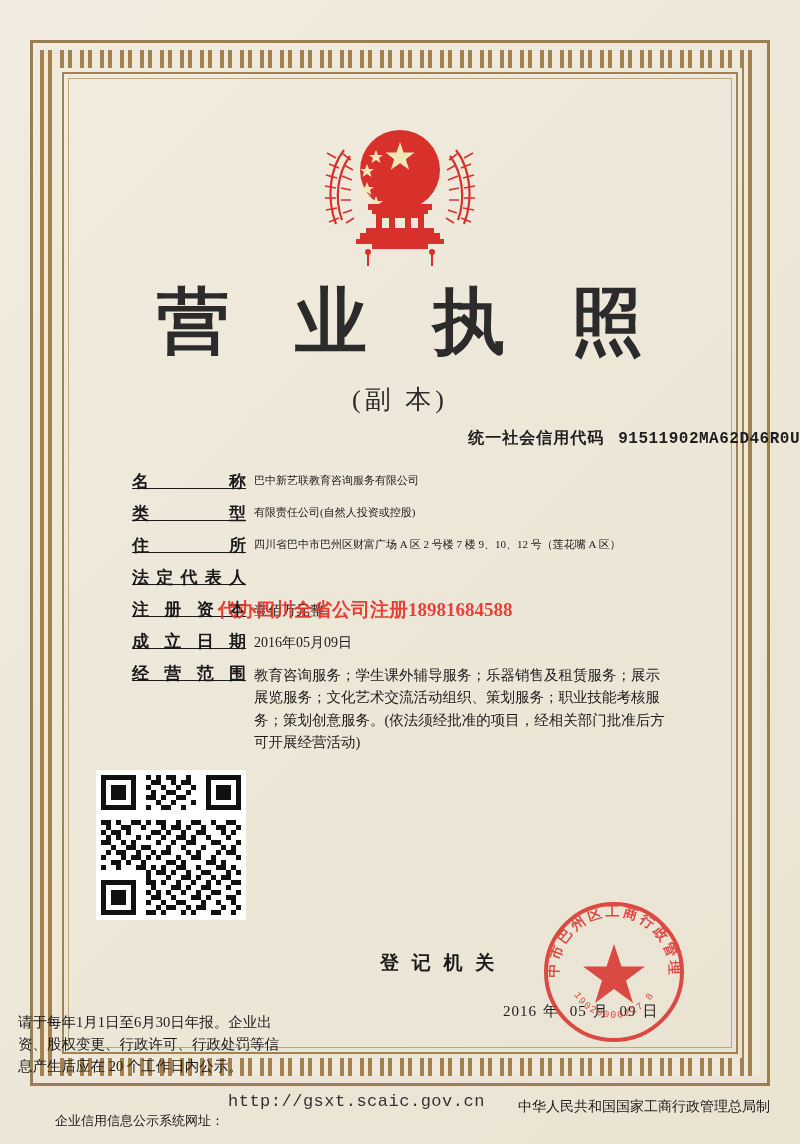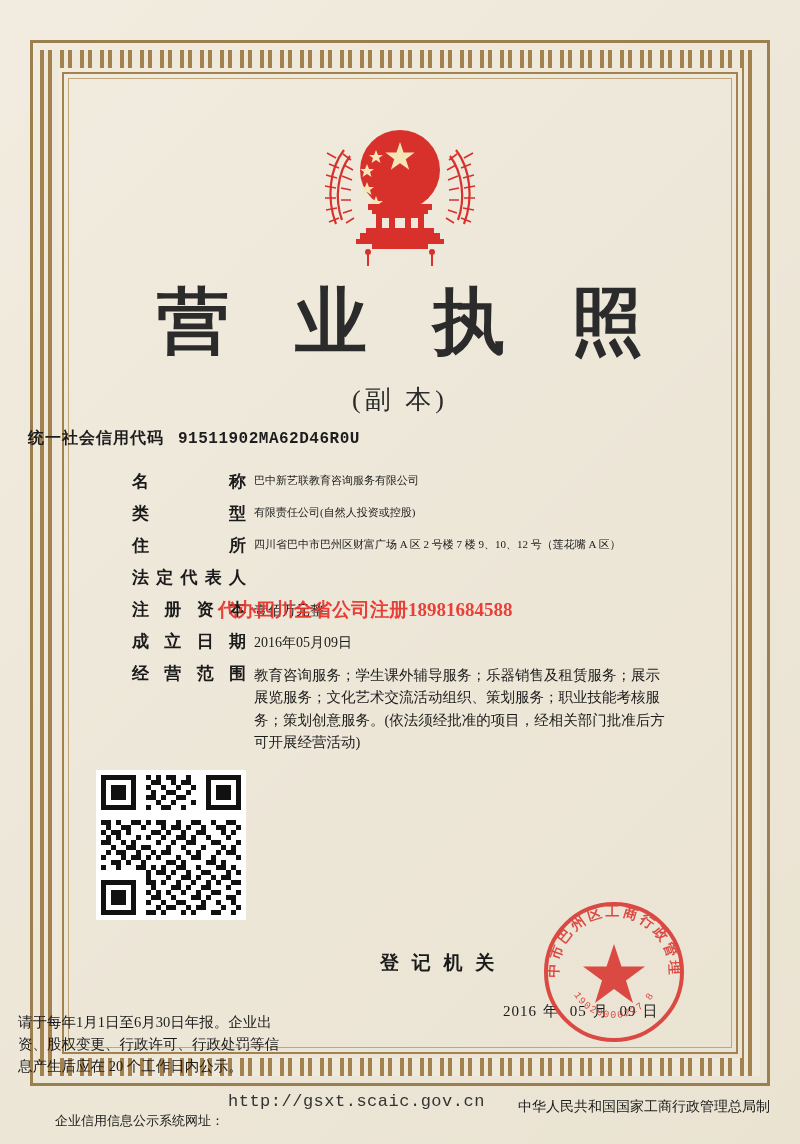--- a/index.html
+++ b/index.html
@@ -95,26 +95,25 @@
     text-align: center;
     font-size: 26px;
     color: #2b2b2b;
     letter-spacing: 4px;
   }
   .credit-line {
     position: absolute;
     top: 428px;
     left: 0;
     right: 0;
-    text-align: left;
+    text-align: right;
     font-size: 16px;
     font-weight: bold;
     color: #1d1d1d;
     letter-spacing: 1px;
-    padding-left: 28px;
   }
   .credit-line .code {
     font-family: "Liberation Mono", monospace;
     font-weight: bold;
     letter-spacing: 0.5px;
     margin-left: 14px;
   }
 
   
   .fields {
@@ -132,20 +131,21 @@
     width: 122px;
     flex: 0 0 122px;
     font-size: 17px;
     font-weight: bold;
     color: #1a1a1a;
     letter-spacing: 0px;
     text-align: justify;
     text-align-last: justify;
     padding-right: 8px;
     box-sizing: border-box;
+    text-decoration: underline;
   }
   .row-value {
     flex: 1;
     font-size: 11px;
     color: #1a1a1a;
     line-height: 1.5;
     padding-top: 2px;
   }
   .row-value.small {
     font-size: 14px;

